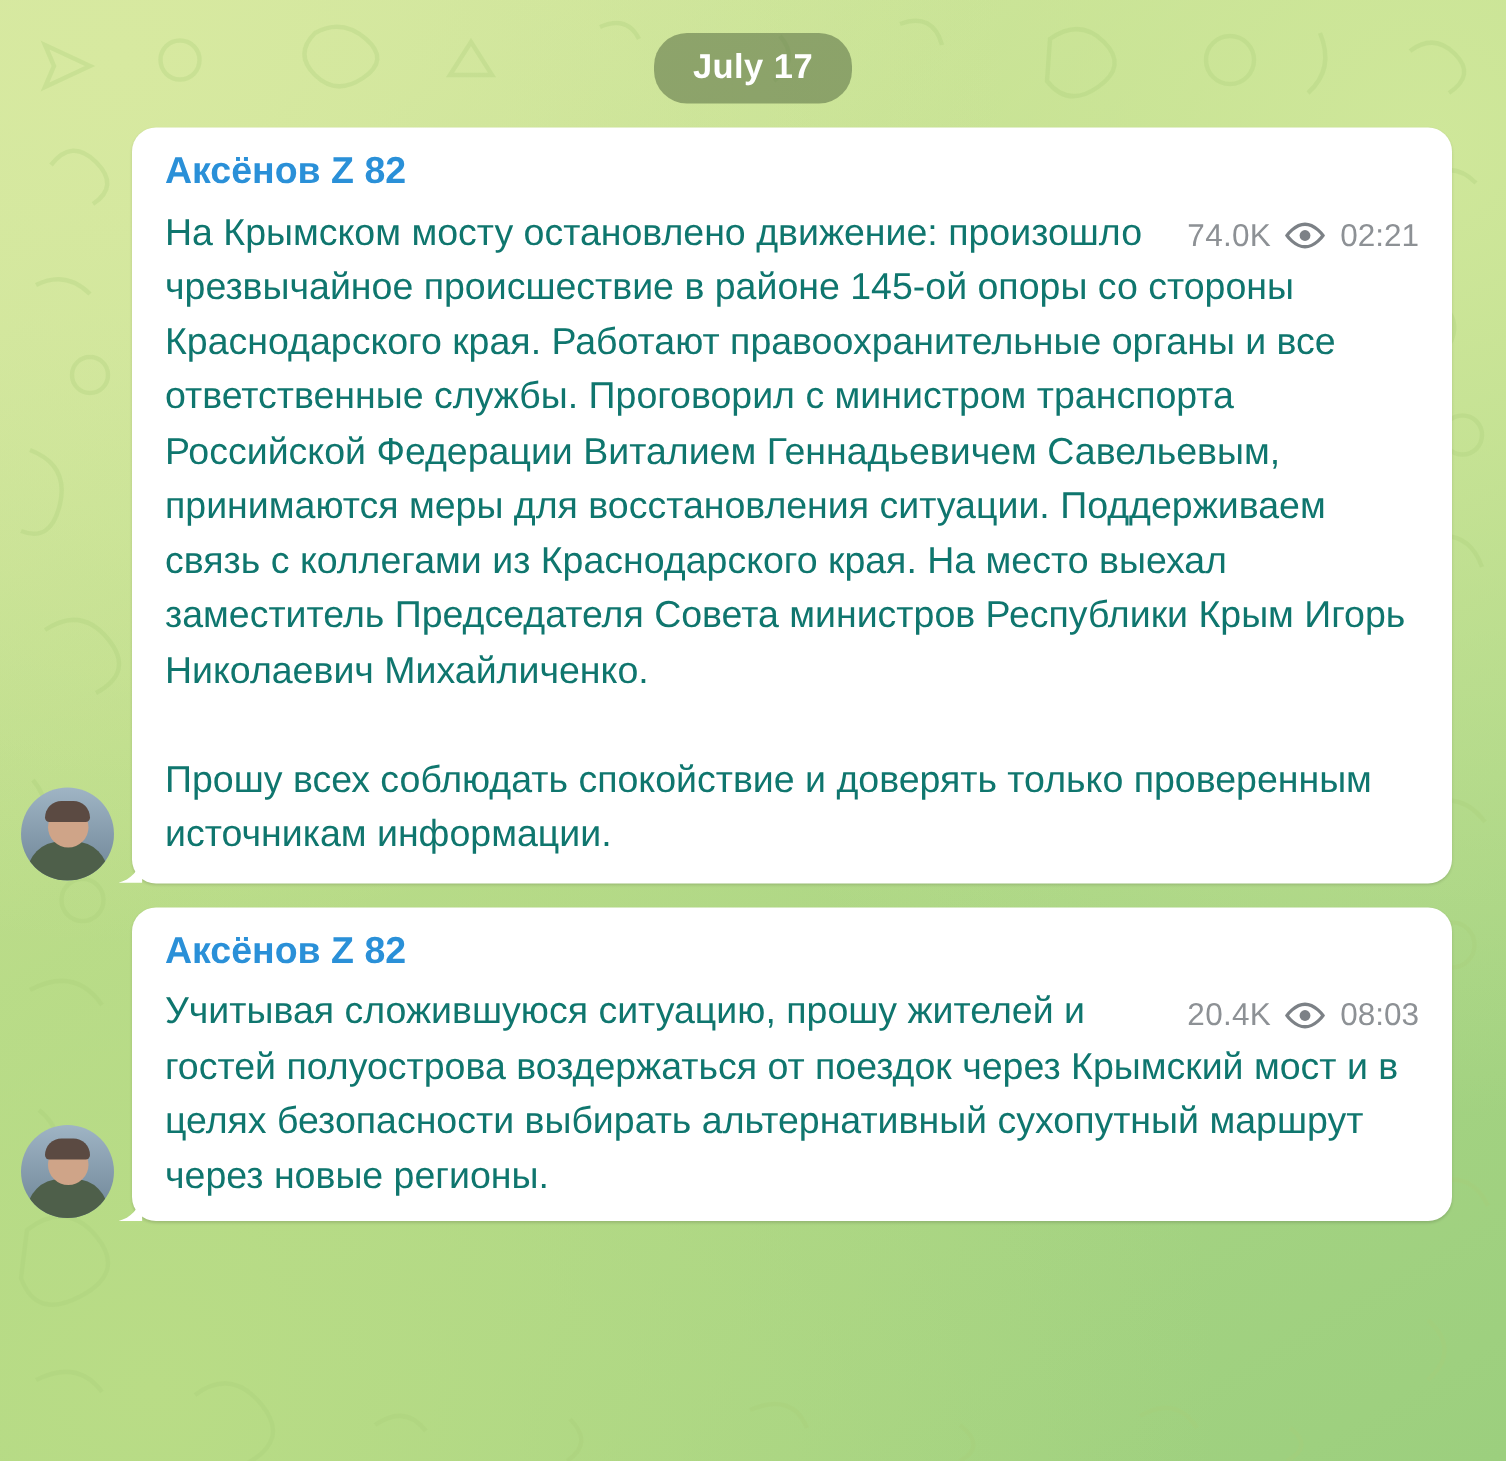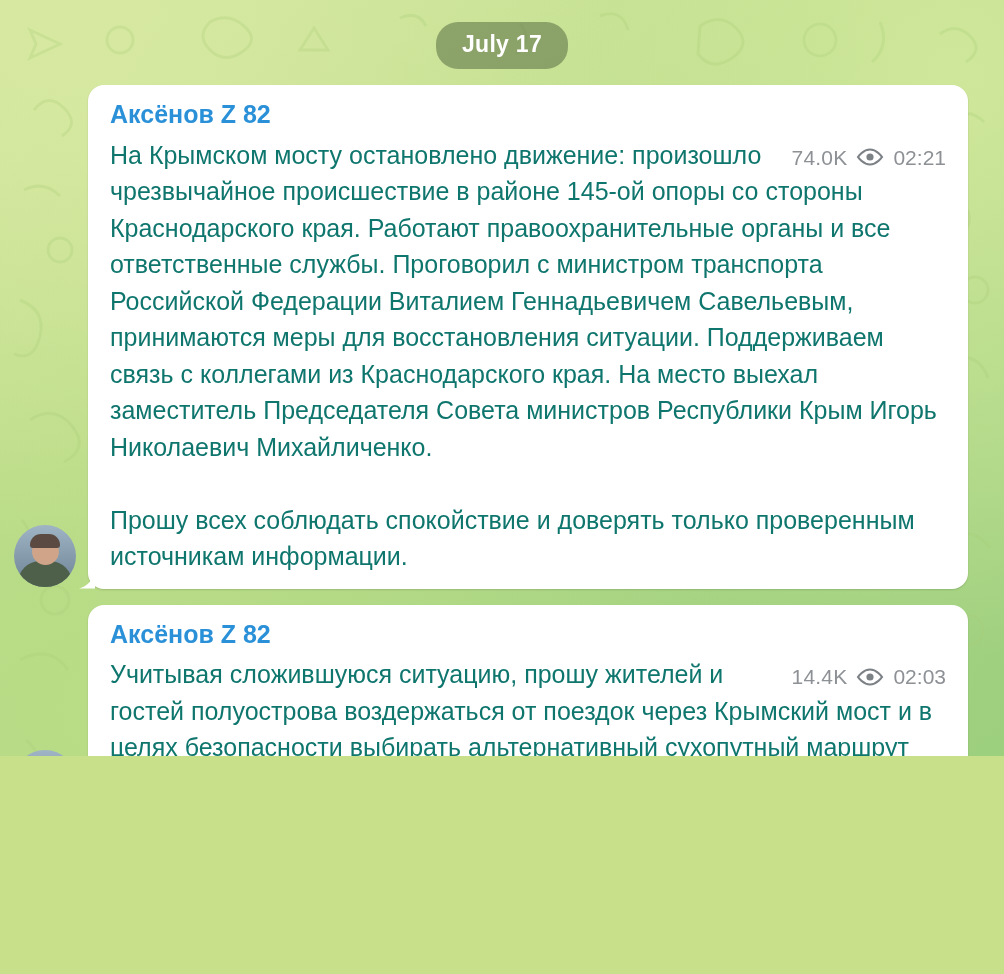--- a/index.html
+++ b/index.html
@@ -9,21 +9,21 @@
   body {
     width: 1004px;
     height: 974px;
     overflow: hidden;
     font-family: "Liberation Sans", sans-serif;
     background: #c8e08a;
   }
   .screen {
     position: relative;
     width: 1004px;
-    height: 756px;
+    height: 974px;
     overflow: hidden;
     background:
       radial-gradient(circle at 8% 4%, #d7e9a0 0%, rgba(215,233,160,0) 45%),
       radial-gradient(circle at 95% 10%, #cfe79a 0%, rgba(207,231,154,0) 50%),
       radial-gradient(circle at 10% 95%, #b9dc86 0%, rgba(185,220,134,0) 55%),
       linear-gradient(150deg, #d4e7a2 0%, #bedd8d 35%, #a9d584 65%, #9ccf7e 100%);
   }
   
   .doodles {
     position: absolute;
@@ -238,28 +238,28 @@
     <div class="msg-row second">
       <div class="avatar">
         <div class="body"></div>
         <div class="face"></div>
         <div class="hair"></div>
       </div>
       <div class="bubble">
         <div class="author">Аксёнов Z 82</div>
         <div class="clearfix">
           <span class="meta">
-            <span class="views">14.4K</span>
+            <span class="views">20.4K</span>
             <span class="eye-icon">
               <svg width="28" height="18" viewBox="0 0 28 18" xmlns="http://www.w3.org/2000/svg">
                 <path d="M14 1.5C7 1.5 2 9 2 9s5 7.5 12 7.5S26 9 26 9 21 1.5 14 1.5z" fill="none" stroke="#7c8186" stroke-width="2.2"></path>
                 <circle cx="14" cy="9" r="3.6" fill="#7c8186"></circle>
               </svg>
             </span>
-            <span class="time">02:03</span>
+            <span class="time">08:03</span>
           </span>
           <div class="text">Учитывая сложившуюся ситуацию, прошу жителей и гостей полуострова воздержаться от поездок через Крымский мост и в целях безопасности выбирать альтернативный сухопутный маршрут через новые регионы.</div>
         </div>
       </div>
     </div>
 
   </div>
 </div>
 
 </body></html>

